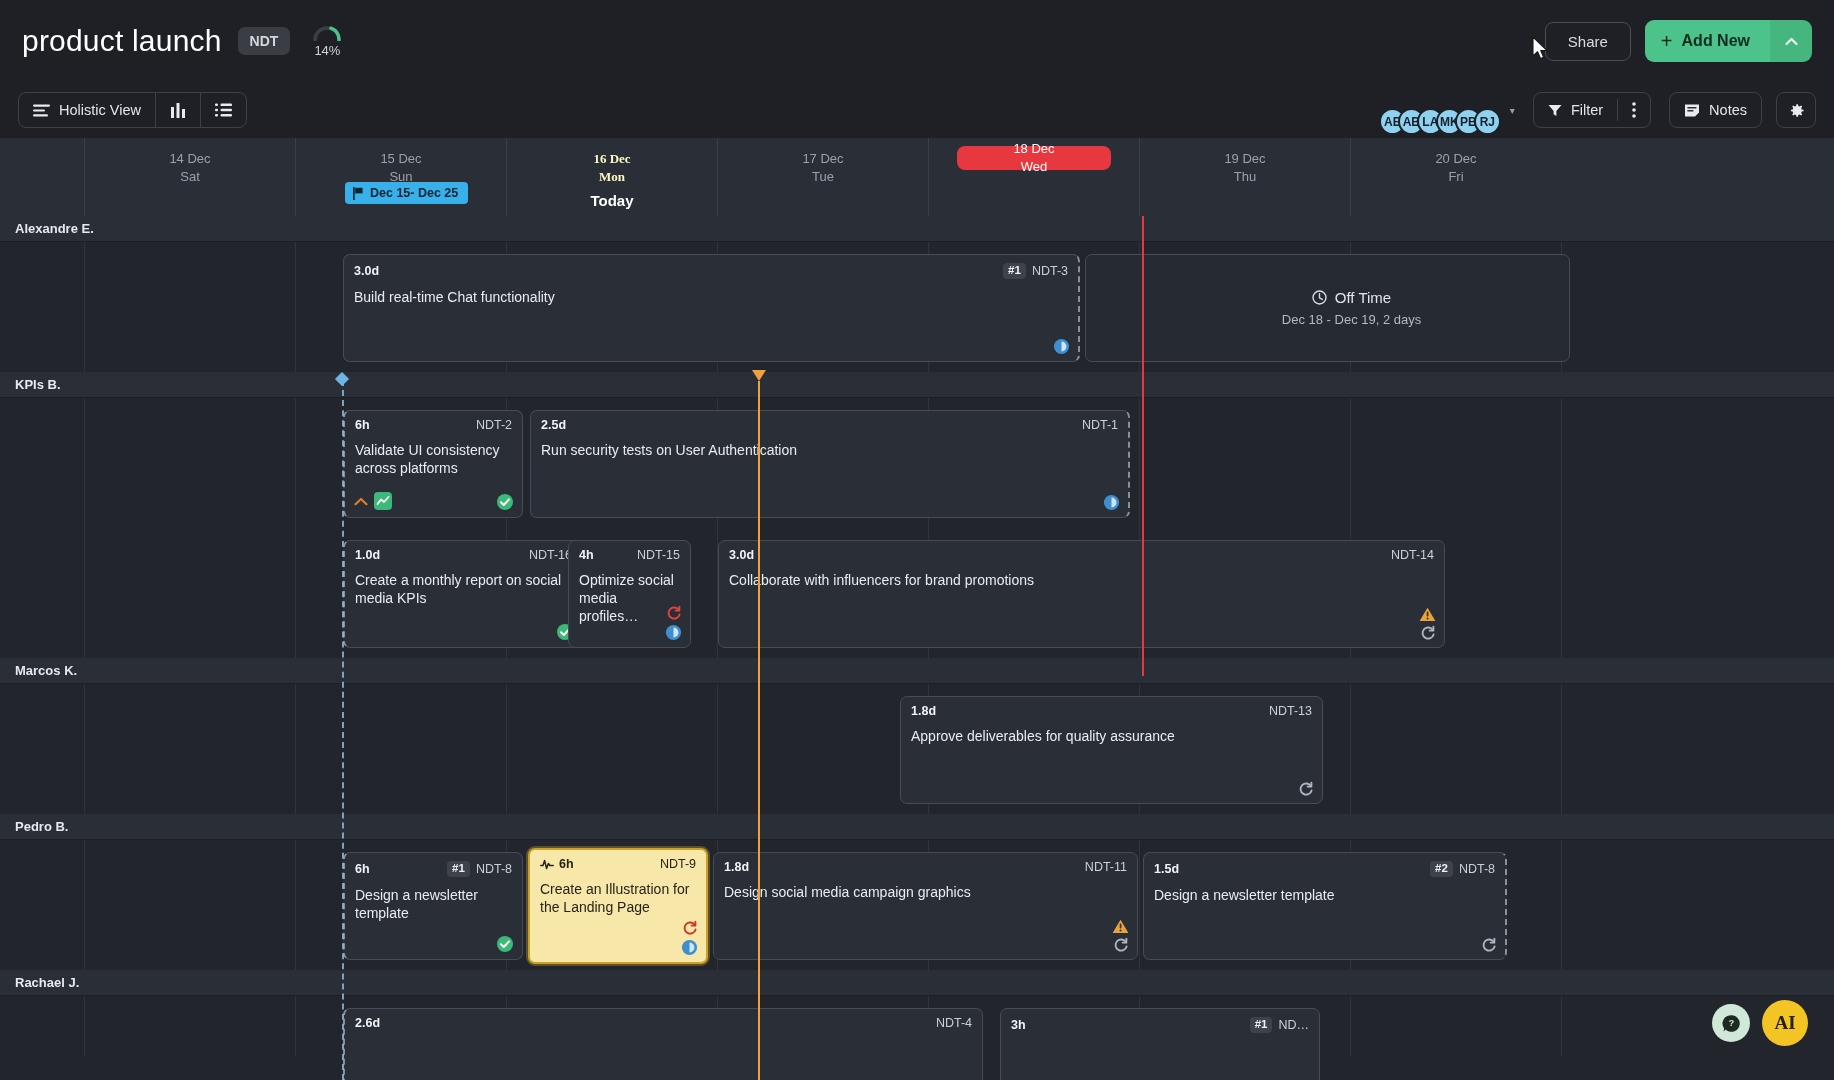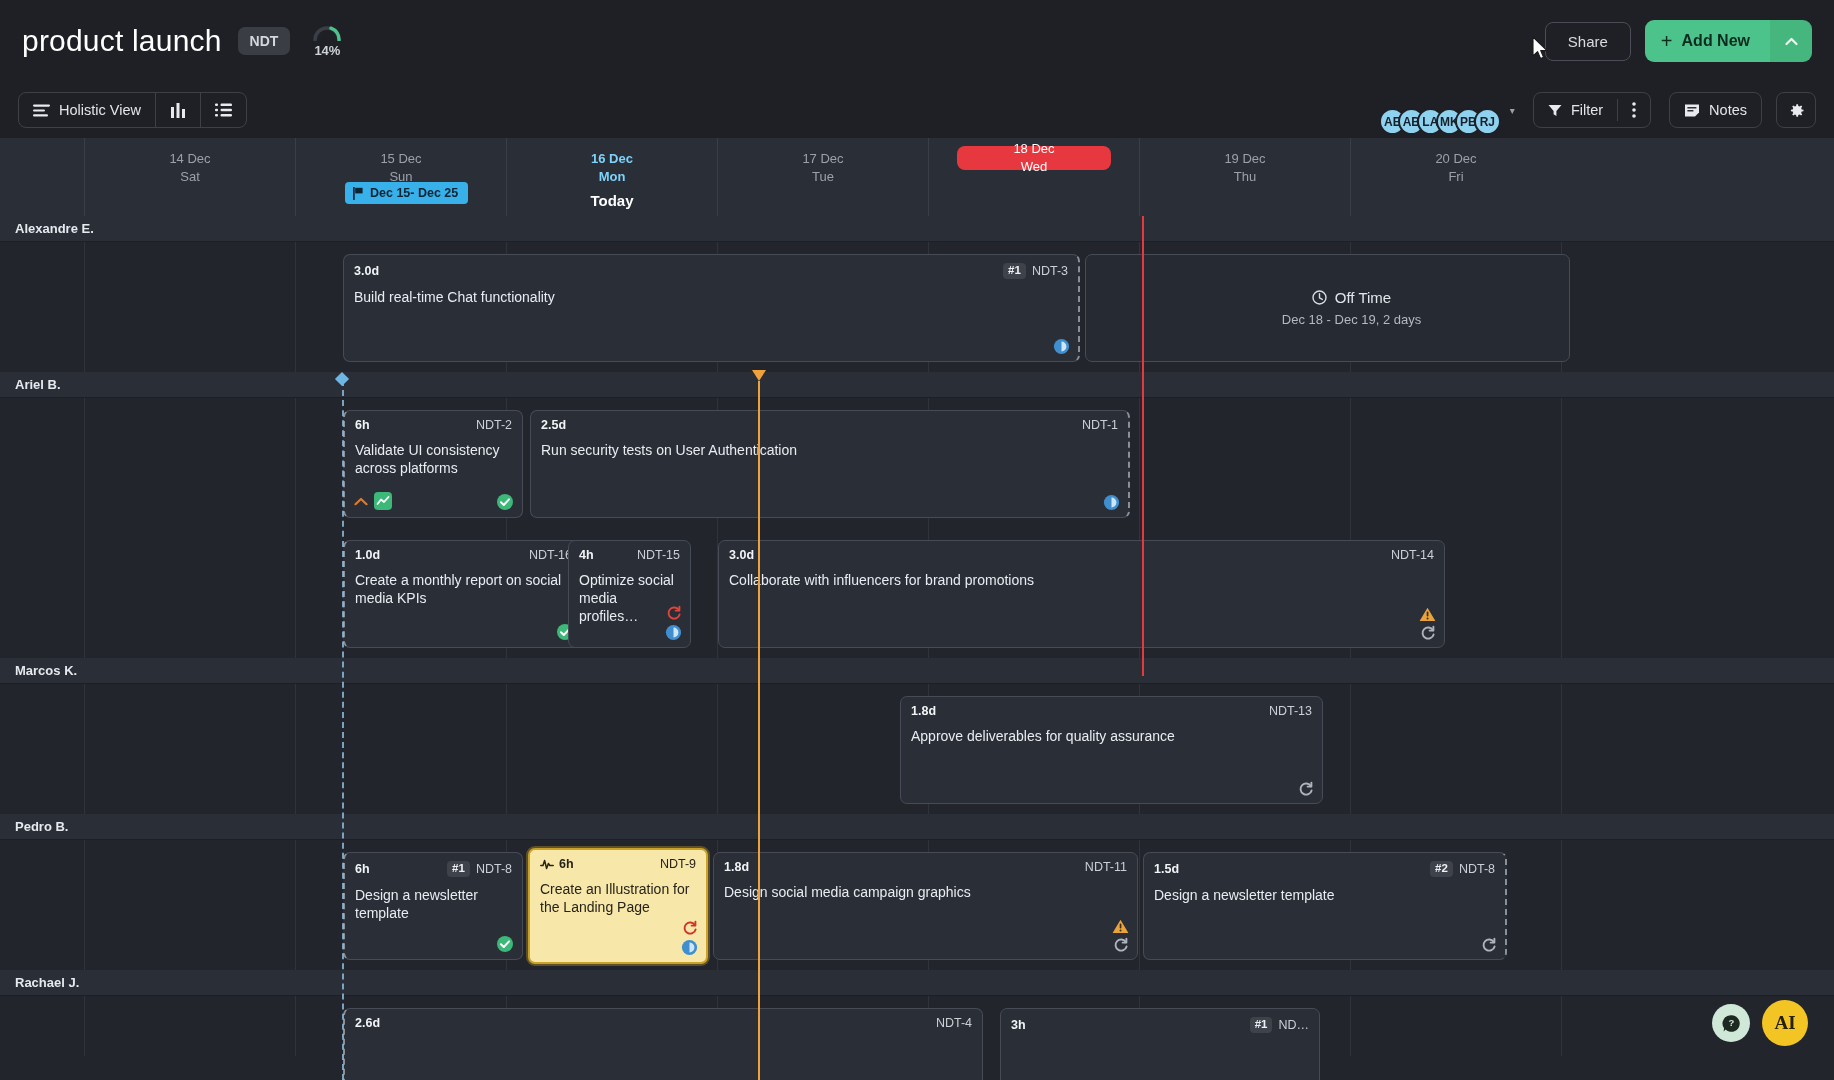--- a/index.html
+++ b/index.html
@@ -17,21 +17,21 @@
     height: 82px; display: flex; align-items: center;
     padding: 0 22px; background: #1e2025;
   }
   .proj-title { font-size: 30px; font-weight: 400; color: #fff; letter-spacing: .2px; }
   .proj-code {
     margin-left: 16px; background: #3a3d44; color: #d4d7dc;
     font-size: 14px; padding: 6px 12px; border-radius: 7px; font-weight: 600;
   }
   .progress-wrap { margin-left: 22px; display: flex; flex-direction: column; align-items: center; }
   .progress-arc { width: 30px; height: 16px; }
-  .progress-pct { font-size: 13px; color: #cfd3d8; margin-top: 2px; font-weight: bold; }
+  .progress-pct { font-size: 13px; color: #cfd3d8; margin-top: 2px; }
   .topbar-spacer { flex: 1; }
   .btn-share {
     border: 1px solid #4a4d55; background: transparent; color: #d8dbe0;
     font-size: 15px; padding: 10px 22px; border-radius: 8px; cursor: pointer;
     font-family: inherit;
   }
   .addnew-group { display: flex; margin-left: 14px; border-radius: 9px; overflow: hidden; }
   .btn-addnew {
     background: #4cc38a; color: #0d2b1e; border: none; font-size: 16px; font-weight: 700;
     padding: 11px 20px 11px 16px; display: flex; align-items: center; gap: 9px; cursor: pointer;
@@ -85,21 +85,21 @@
   .timeline { position: relative; height: 942px; background: #22252c; overflow: hidden; }
   .date-header { position: relative; height: 78px; background: #2a2e36; }
   .lane-label-col { position: absolute; left: 0; top: 0; width: 84px; height: 100%; }
   .daycol {
     position: absolute; top: 0; height: 100%;
     border-left: 1px solid #3a3e47;
   }
   .day-inner { text-align: center; padding-top: 12px; }
   .day-num { font-size: 13px; color: #9ba1aa; line-height: 1.35; }
   .day-dow { font-size: 13px; color: #9ba1aa; line-height: 1.35; }
-  .day-today .day-num, .day-today .day-dow { color: #7dd3fc; font-weight: 700; }
+  .day-today .day-num, .day-today .day-dow { color: #fef9c3; font-weight: 700; font-family: Liberation Serif, serif; }
   .today-word {
     font-size: 15px; font-weight: 700; color: #fff; text-align: center; margin-top: 7px;
   }
   .day-hl-pill {
     position: absolute; left: 50%; transform: translateX(-50%); top: 8px;
     width: 154px; height: 24px; background: #e8383f; border-radius: 8px;
     display: flex; flex-direction: column; align-items: center; justify-content: center;
   }
   .day-hl-pill .day-num, .day-hl-pill .day-dow { color: #fff; }
 
@@ -397,21 +397,21 @@
               <circle cx="7.5" cy="7.5" r="6.5" fill="none" stroke="#d8dce2" stroke-width="1.4"></circle>
               <path d="M7.5 3.6 V7.8 L10.3 9.4" fill="none" stroke="#d8dce2" stroke-width="1.4" stroke-linecap="round"></path>
             </svg>
             <span>Off Time</span>
           </div>
           <div class="offtime-s">Dec 18 - Dec 19, 2 days</div>
         </div>
       </div>
 
       <div class="lane-head">
-        <span class="lane-head-name">Ariel B.</span>
+        <span class="lane-head-name">KPIs B.</span>
       </div>
       <div class="lane-body" style="height:130px">
         <div class="grid-line" style="left:84px"></div>
           <div class="grid-line" style="left:295px"></div>
         <div class="grid-line" style="left:506px"></div>
           <div class="grid-line" style="left:717px"></div>
         <div class="grid-line" style="left:928px"></div>
           <div class="grid-line" style="left:1139px"></div>
         <div class="grid-line" style="left:1350px"></div>
           <div class="grid-line" style="left:1561px"></div>

